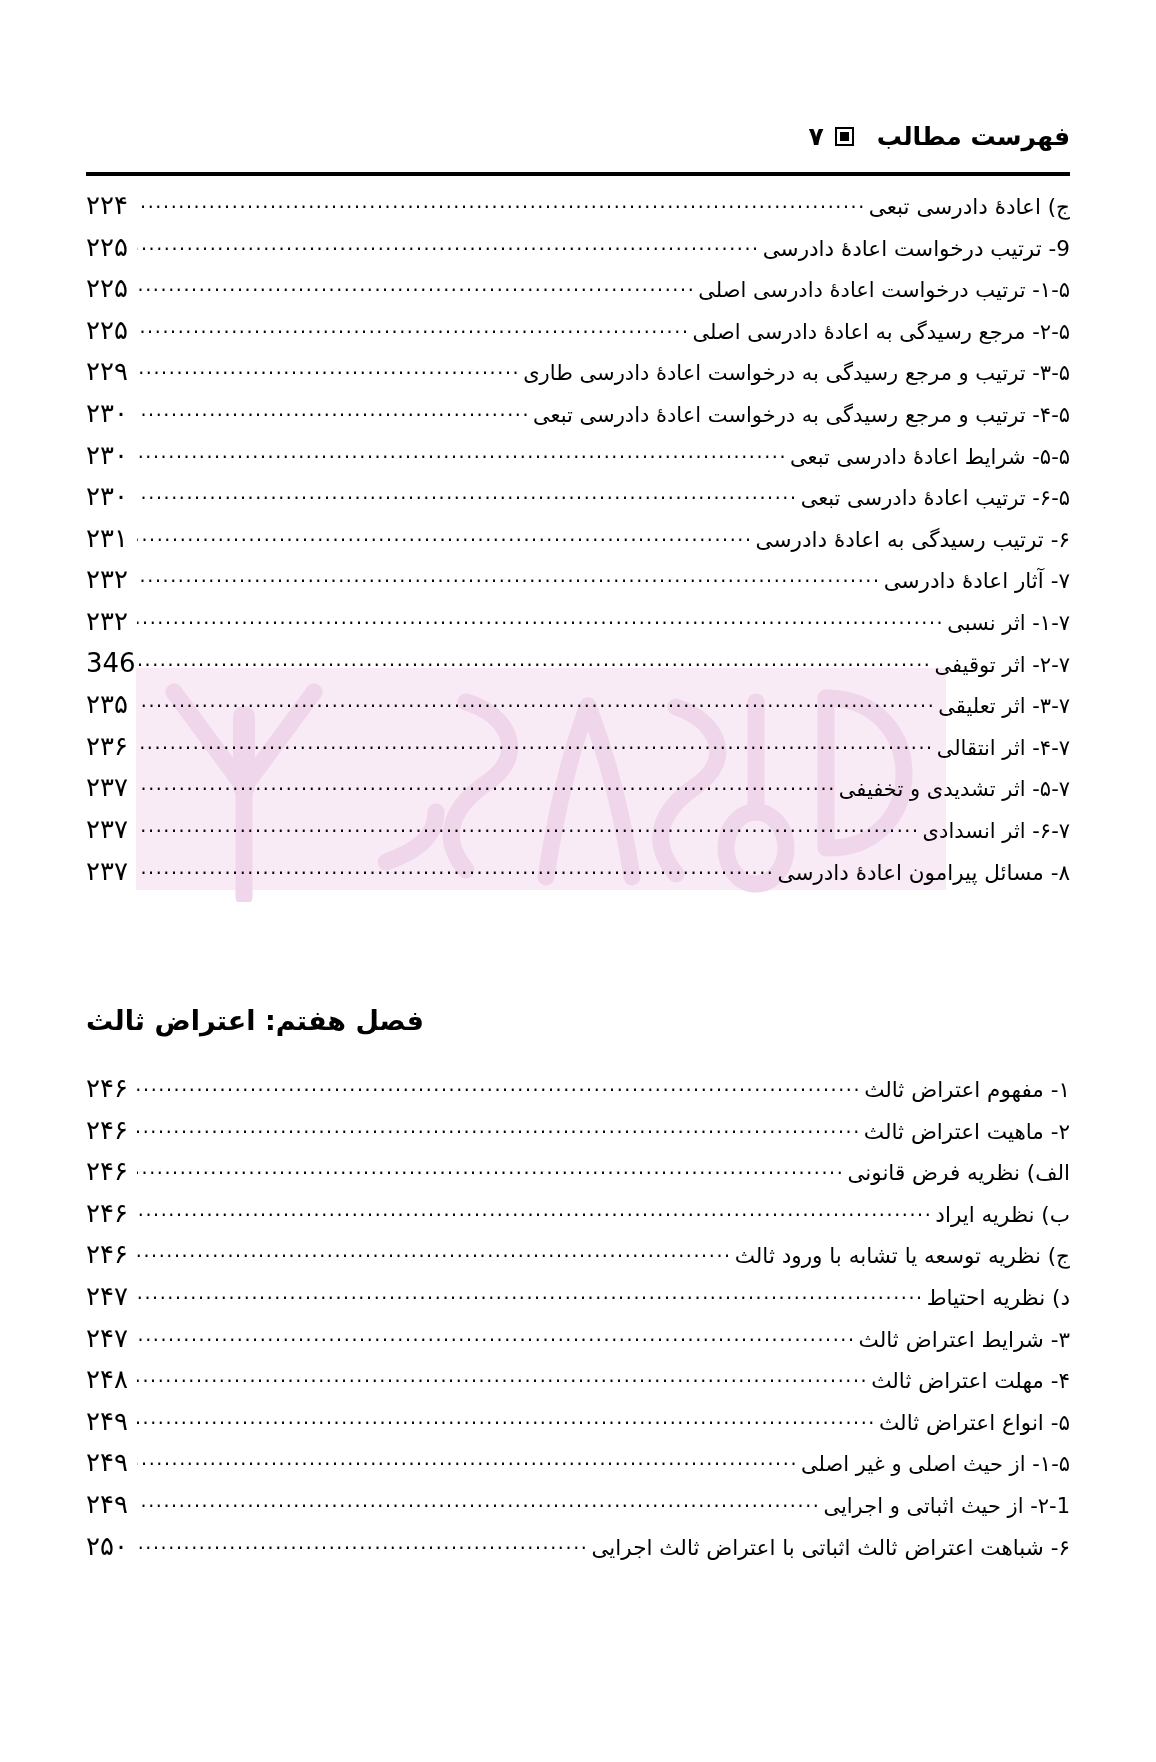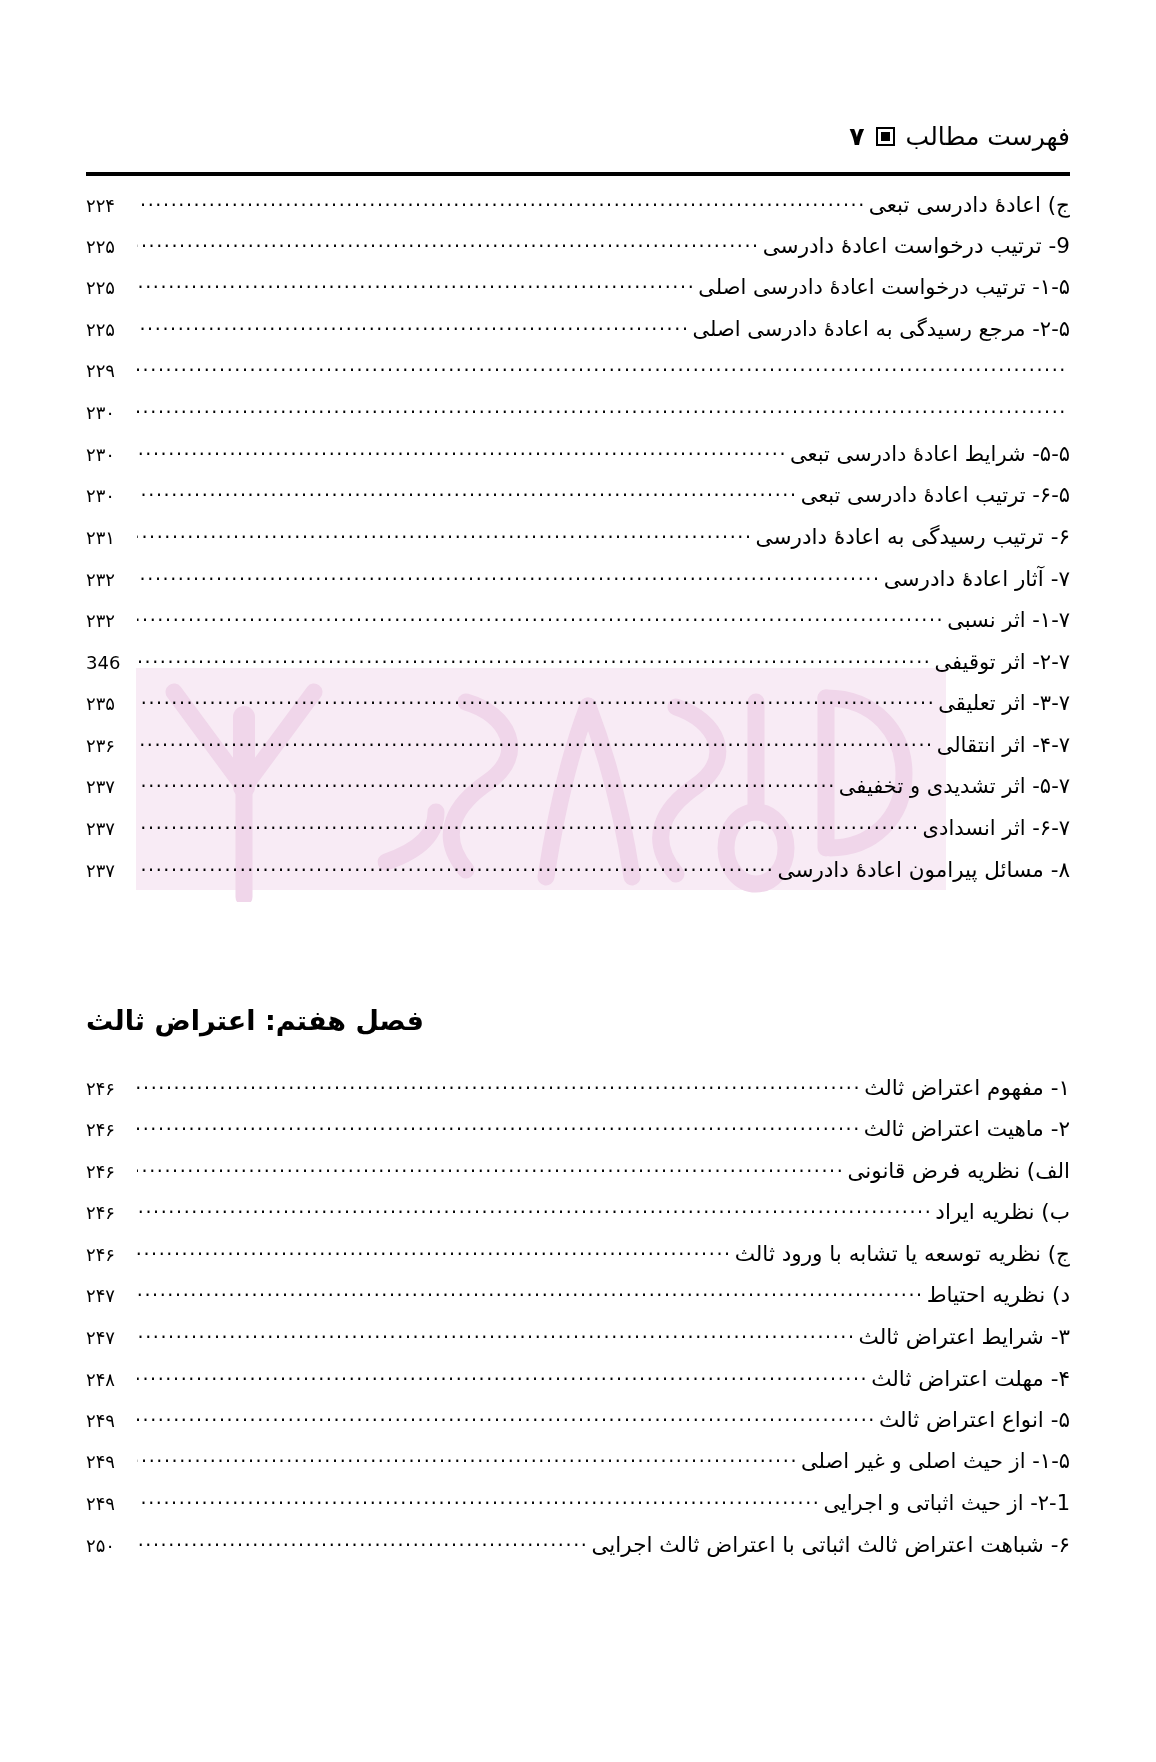--- a/index.html
+++ b/index.html
@@ -68,21 +68,21 @@
   }
   .header-inner {
     display: flex;
     align-items: center;
     gap: 9px;
     height: 48px;
     font-weight: bold;
     font-size: 25px;
     letter-spacing: 0;
   }
-  .hdr-title { font-size: 25px; font-weight: normal; }
+  .hdr-title { font-size: 25px; font-weight: bold; margin-left: 12px; }
   .hdr-icon {
     display: inline-block;
     width: 19px;
     height: 19px;
     border: 2.5px solid #000;
     position: relative;
     box-sizing: border-box;
     margin: 0 2px;
   }
   .hdr-icon::after {
@@ -134,21 +134,21 @@
     bottom: 2px;
     letter-spacing: 1.6px;
     font-size: 19px;
     color: #000;
     white-space: nowrap;
     overflow: hidden;
     display: block;
   }
   .toc-page {
     flex: 0 0 auto;
-    font-size: 18px;
+    font-size: 26px;
     direction: rtl;
     min-width: 48px;
     text-align: left;
   }
 
   
   .chapter {
     position: absolute;
     right: 86px;
     left: 86px;
@@ -223,25 +223,27 @@
       <span class="toc-page">۲۲۵</span>
     </div>
 
     <div class="toc-row sub">
       <span class="toc-label">۲-۵- مرجع رسیدگی به اعادهٔ دادرسی اصلی</span>
       <span class="toc-dots"></span>
       <span class="toc-page">۲۲۵</span>
     </div>
 
     <div class="toc-row sub">
+      <span class="toc-label">۳-۵- ترتیب و مرجع رسیدگی به درخواست اعادهٔ دادرسی طاری</span>
       <span class="toc-dots"></span>
       <span class="toc-page">۲۲۹</span>
     </div>
 
     <div class="toc-row sub">
+      <span class="toc-label">۴-۵- ترتیب و مرجع رسیدگی به درخواست اعادهٔ دادرسی تبعی</span>
       <span class="toc-dots"></span>
       <span class="toc-page">۲۳۰</span>
     </div>
 
     <div class="toc-row sub">
       <span class="toc-label">۵-۵- شرایط اعادهٔ دادرسی تبعی</span>
       <span class="toc-dots"></span>
       <span class="toc-page">۲۳۰</span>
     </div>
 

